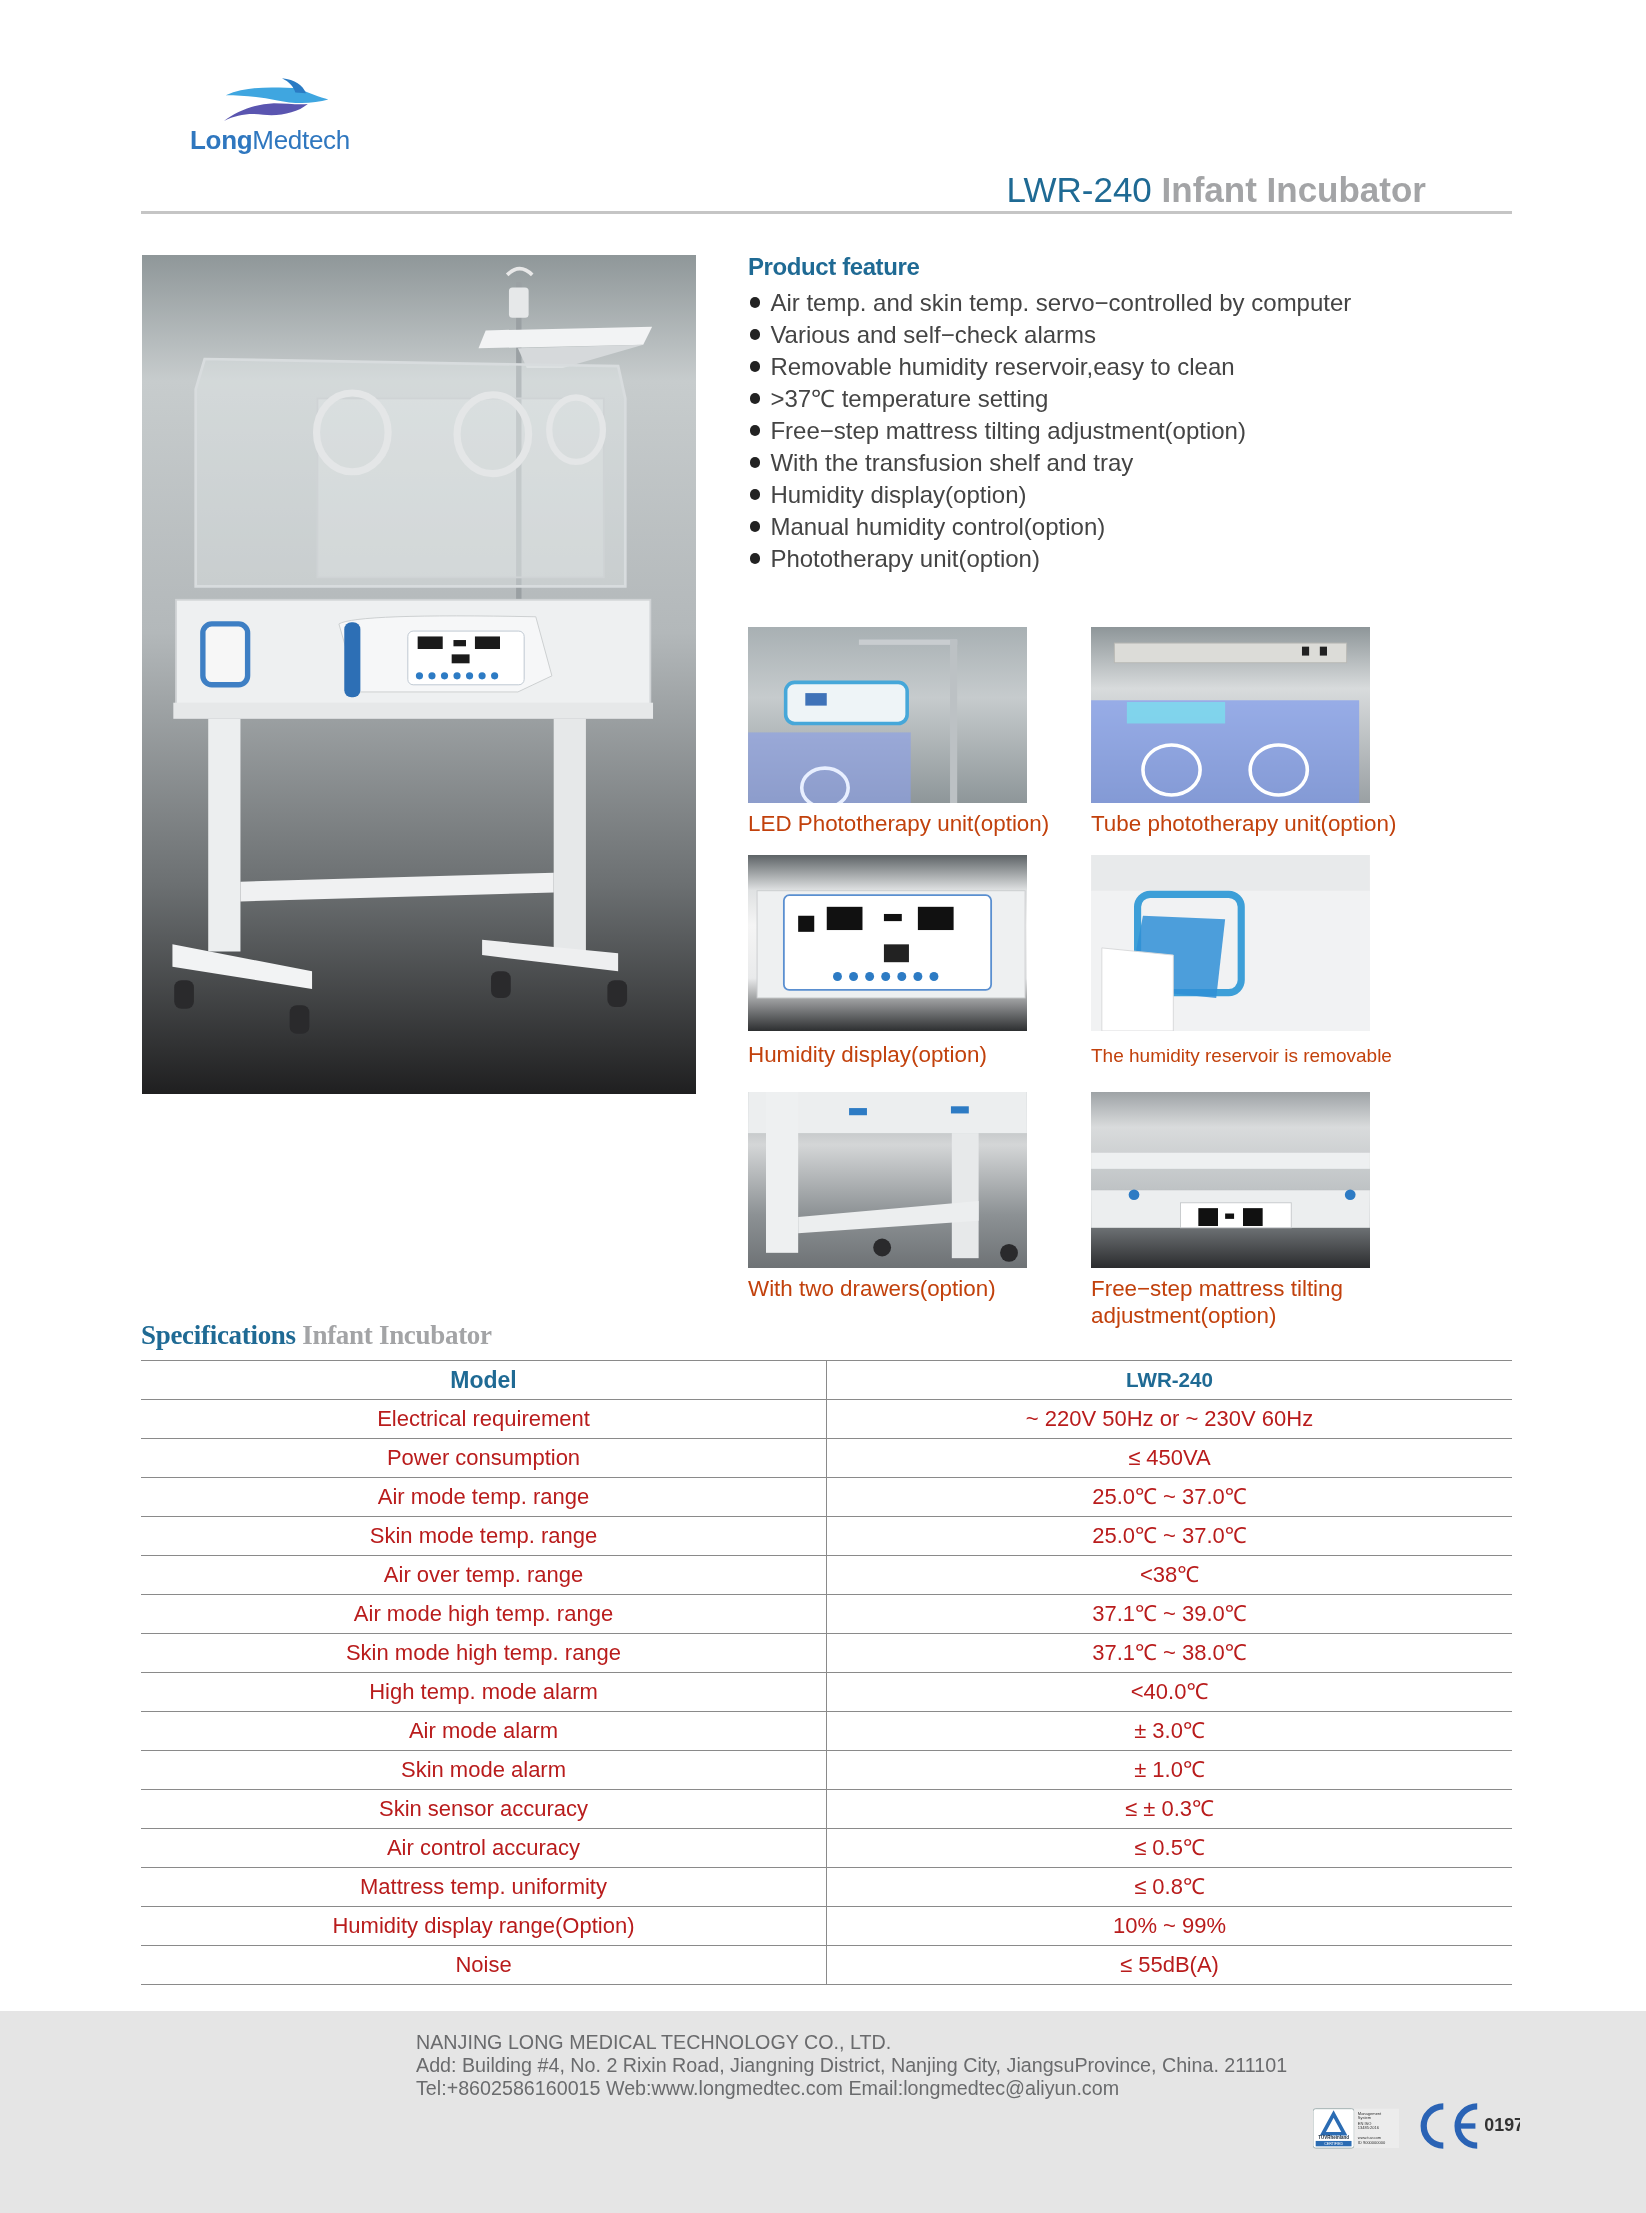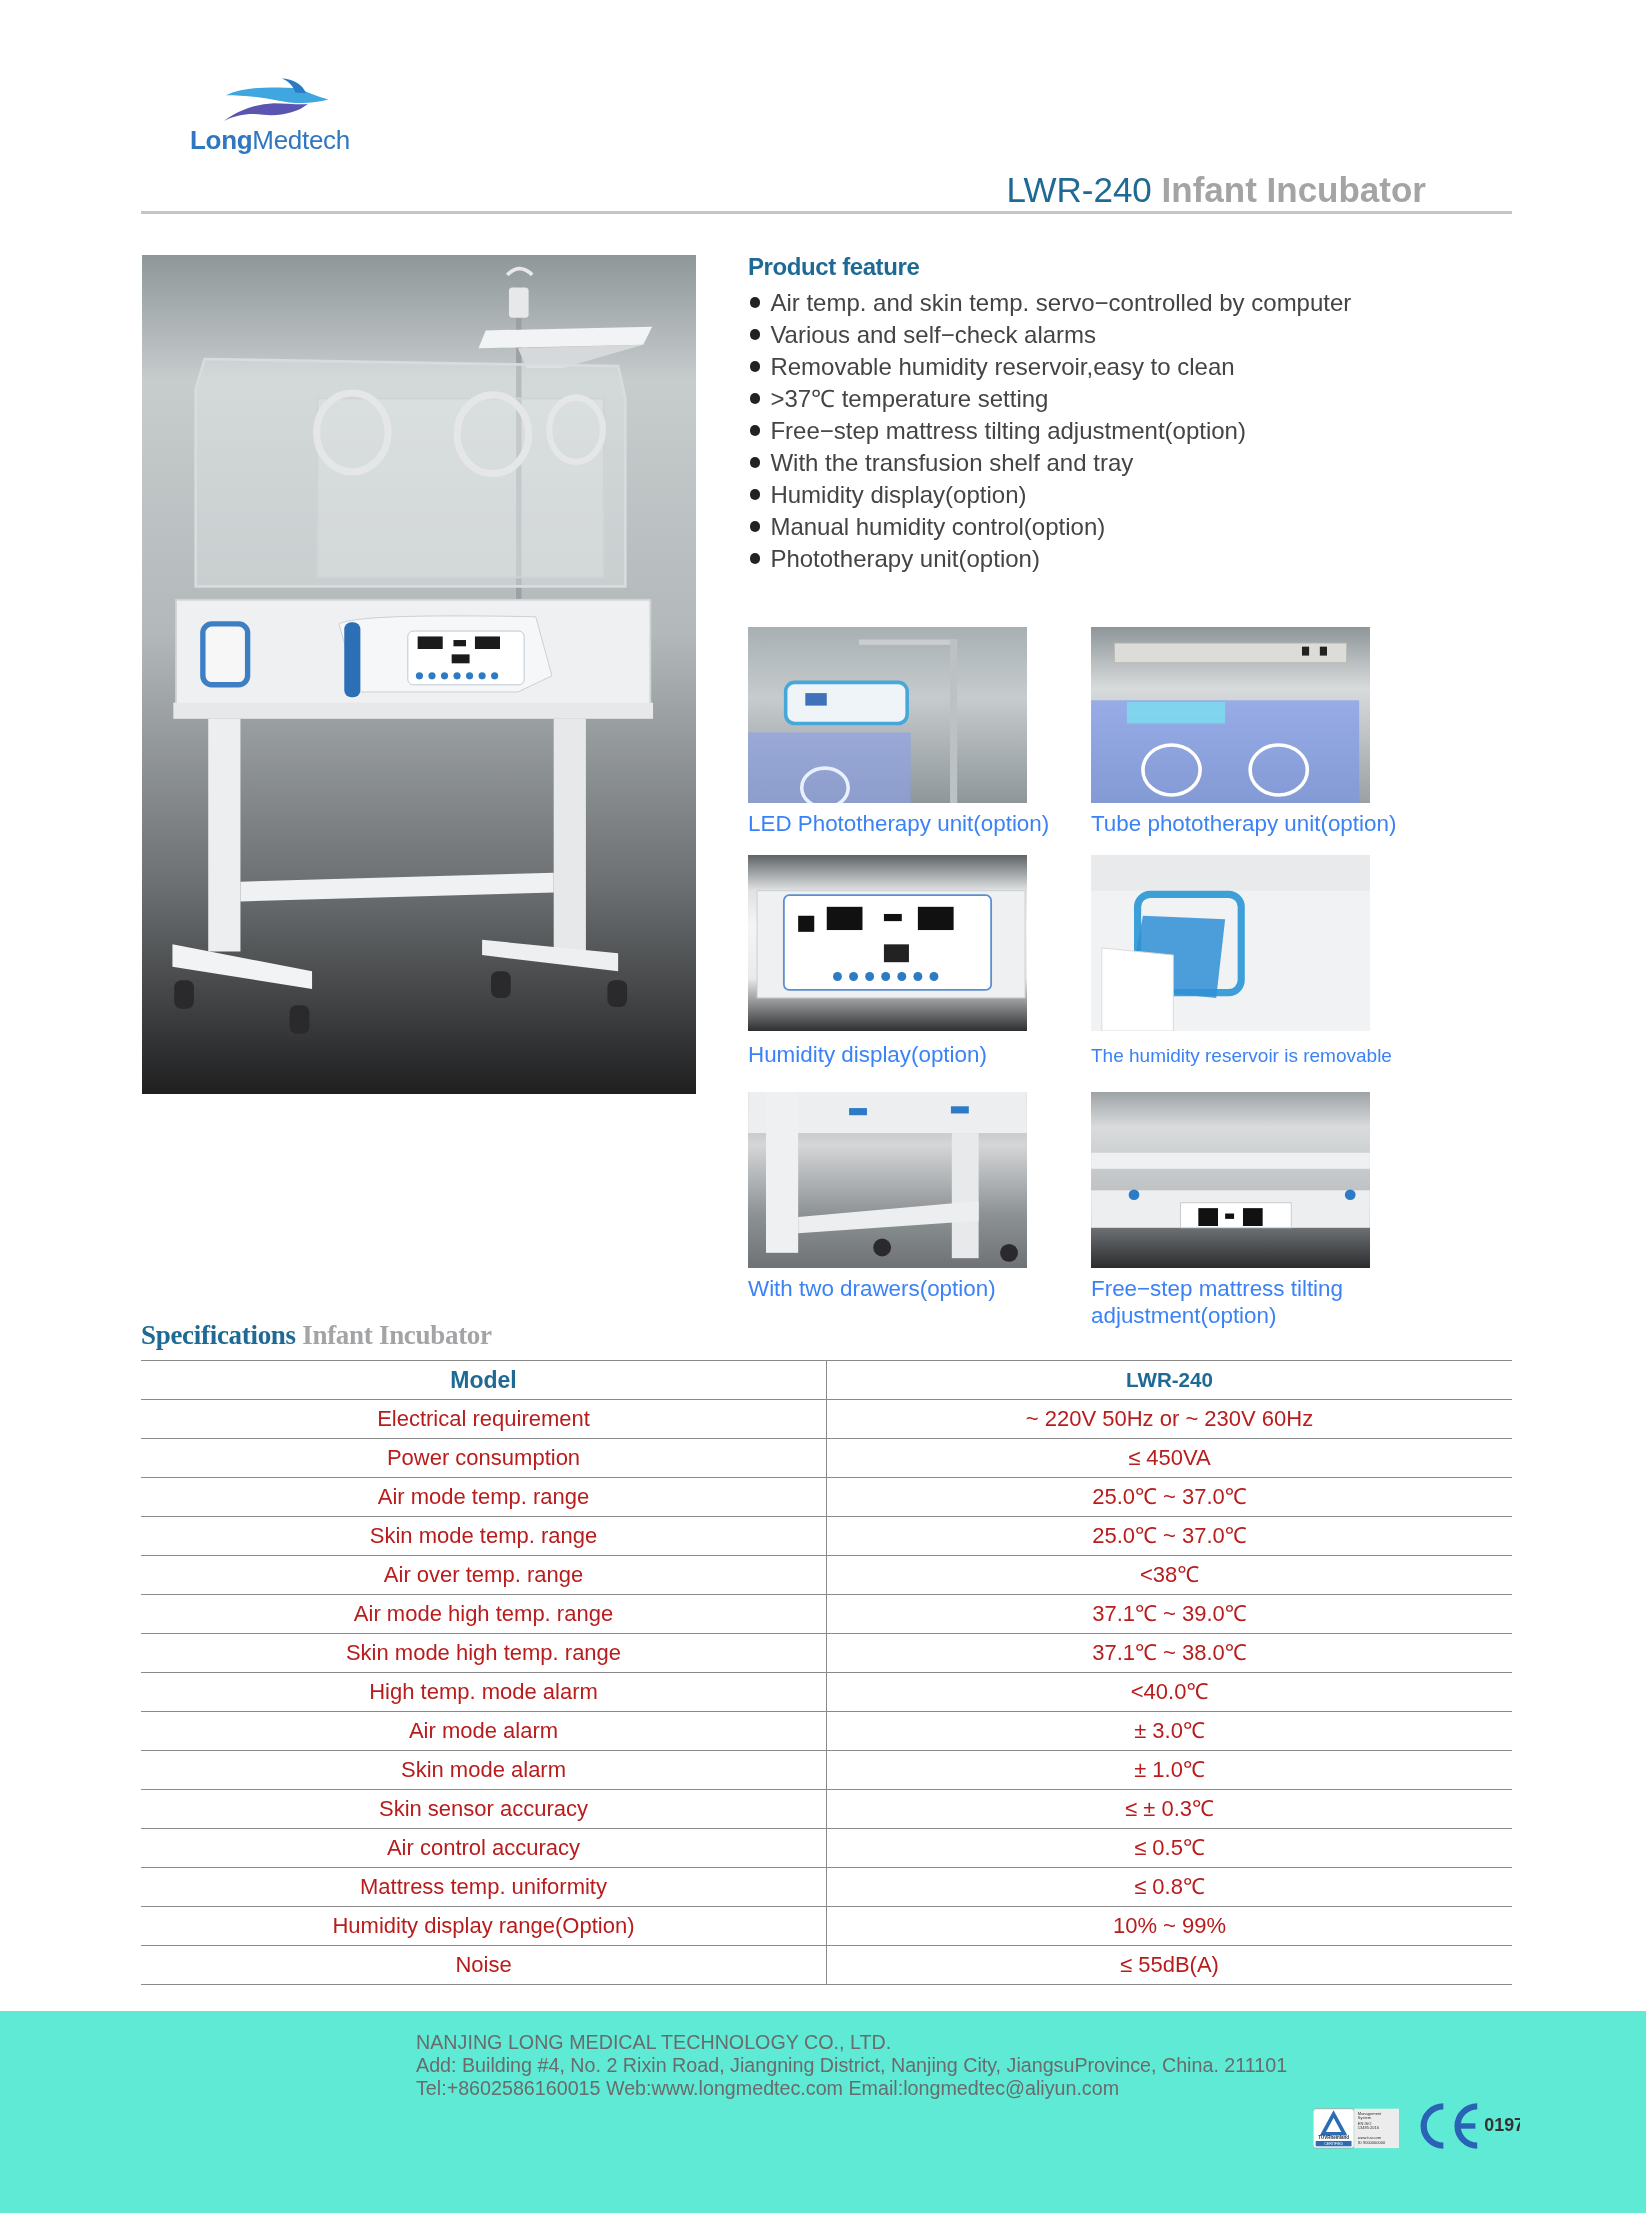--- a/index.html
+++ b/index.html
@@ -46,41 +46,41 @@
     font-size: 24px; line-height: 32px; color: #444; white-space: nowrap;
     position: relative; padding-left: 22.4px;
   }
   #features li .dot {
     position: absolute; left: 1.8px; top: 10.7px; width: 10.7px; height: 10.7px;
     border-radius: 50%; background: #222;
   }
 
   
   .thumb { width: 279px; height: 176px; overflow: hidden; }
-  .caption { font-size: 22.4px; line-height: 27px; color: #3b82f6; white-space: nowrap; }
+  .caption { font-size: 22.4px; line-height: 27px; color: #c2410c; white-space: nowrap; }
   .caption.small { font-size: 19px; }
 
   
   #spec-title { left: 141px; top: 1320px; font-size: 27px; white-space: nowrap; letter-spacing: -0.3px; font-family: Liberation Serif, serif; }
   #spec-title .a { color: #1f6a94; font-weight: bold; }
   #spec-title .b { color: #a3a4a6; font-weight: bold; }
   #spec-table {
     left: 141px; top: 1360px; width: 1371px; border-collapse: collapse;
   }
   #spec-table td {
     height: 38px; padding: 0; text-align: center; font-size: 22px; color: #b91c1c;
     border-top: 1.8px solid #8a8a8a; border-bottom: 1.8px solid #8a8a8a;
     line-height: 36px;
   }
   #spec-table td.k { width: 685px; border-right: 1.8px solid #8a8a8a; }
   #spec-table tr.head td { color: #1f6a94; font-weight: bold; font-size: 23px; }
   #spec-table tr.head td.v { font-size: 20.6px; }
 
   
-  #footer { left: 0; top: 2011px; width: 1646px; height: 202px; background: #5eead4; }
+  #footer { left: 0; top: 2011px; width: 1646px; height: 202px; background: #e5e5e5; }
   #footer .info { position: absolute; left: 416px; top: 19.7px; font-size: 19.7px; line-height: 23px; color: #6a6b6d; white-space: nowrap; }
   #tuv { left: 1313px; top: 2105px; width: 86px; height: 45px; }
   #ce { left: 1413px; top: 2101px; }
 </style>
 </head>
 <body>
 
 <div id="logo" class="abs">
   <svg width="107" height="47" viewBox="0 0 120 52">
     <path d="M2 20 C30 8, 62 12, 84 12 C94 18, 108 22, 117 25 C100 30, 78 30, 60 26 C40 22, 20 20, 2 20 Z" fill="#3fa6e0"></path>

